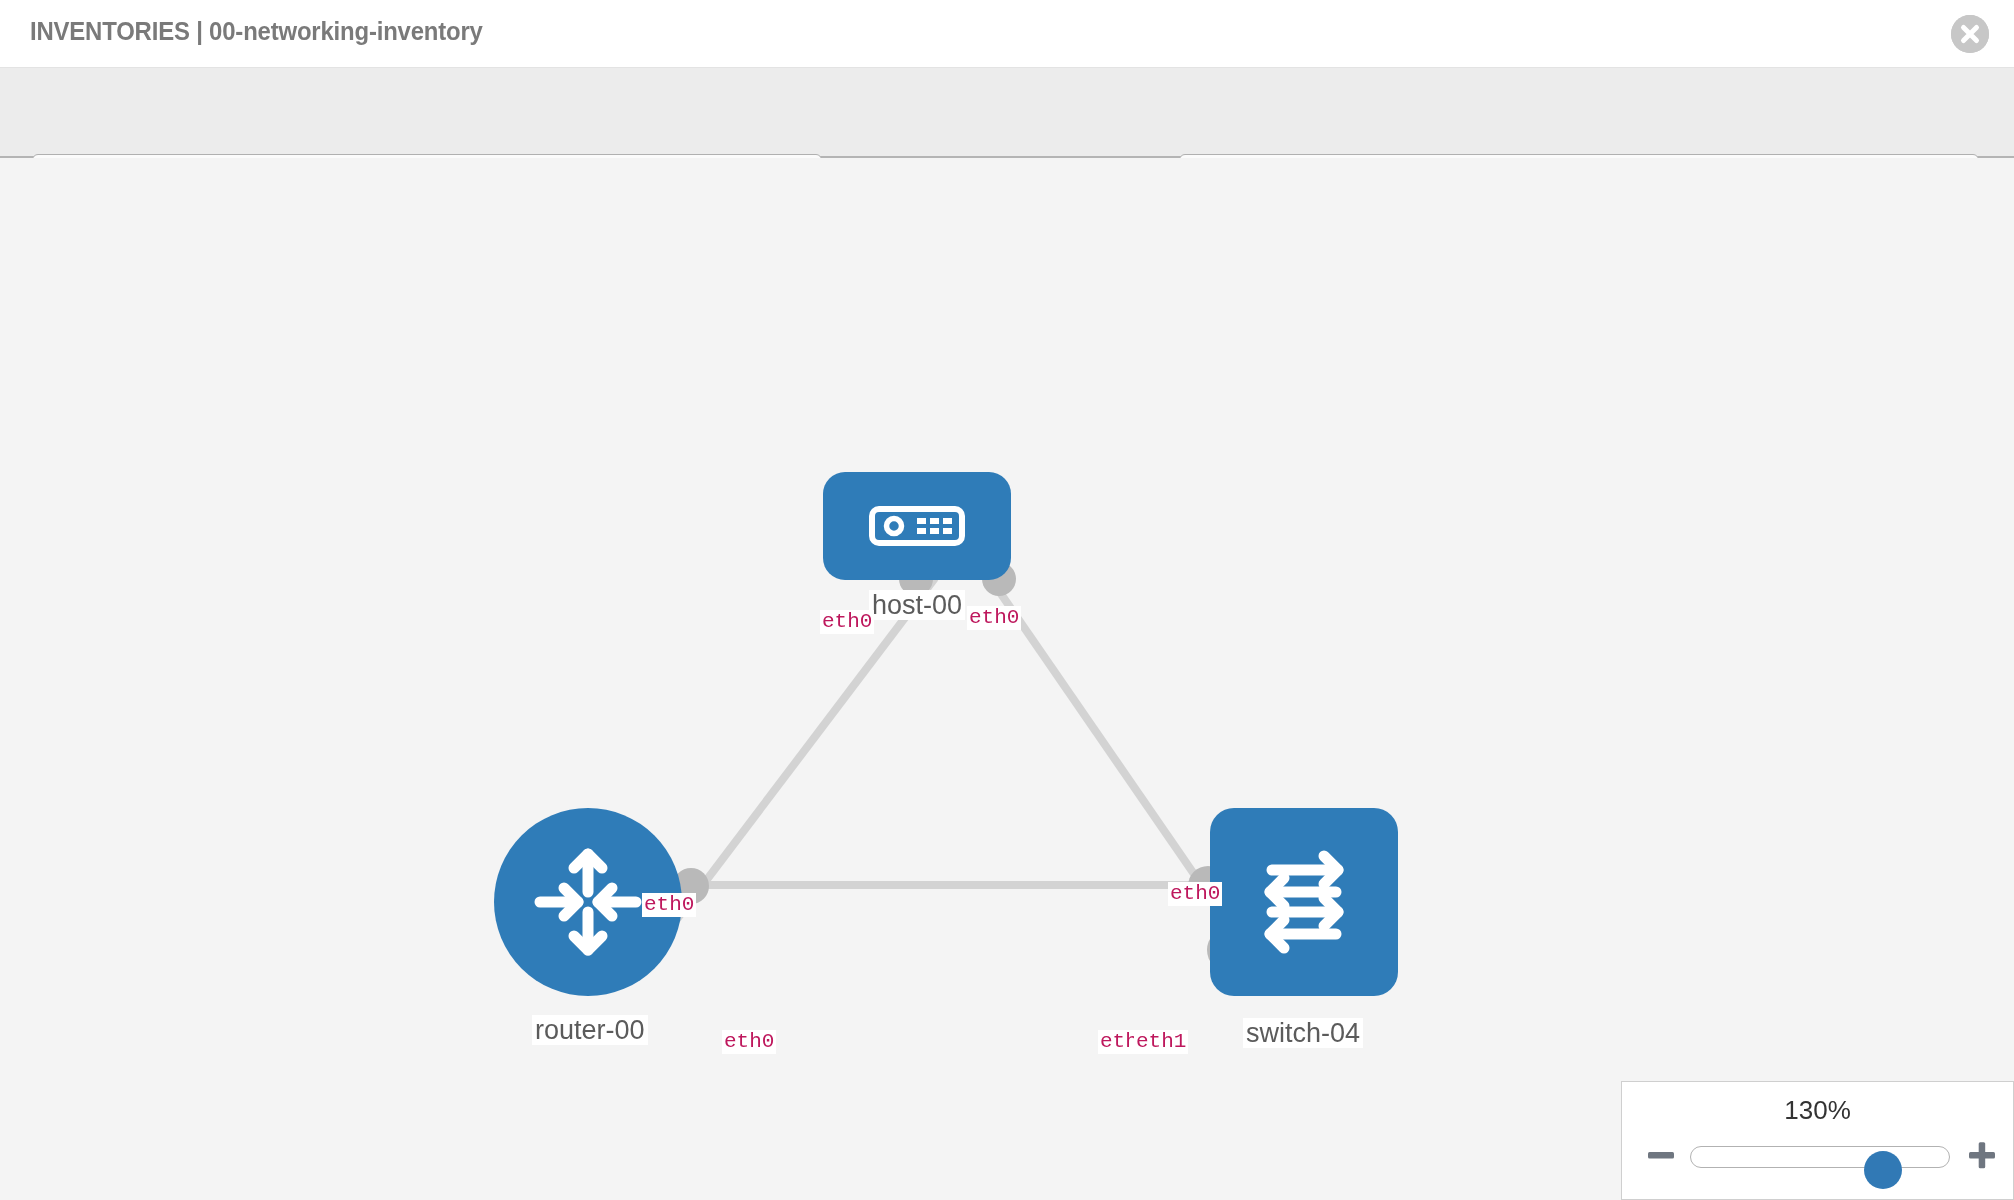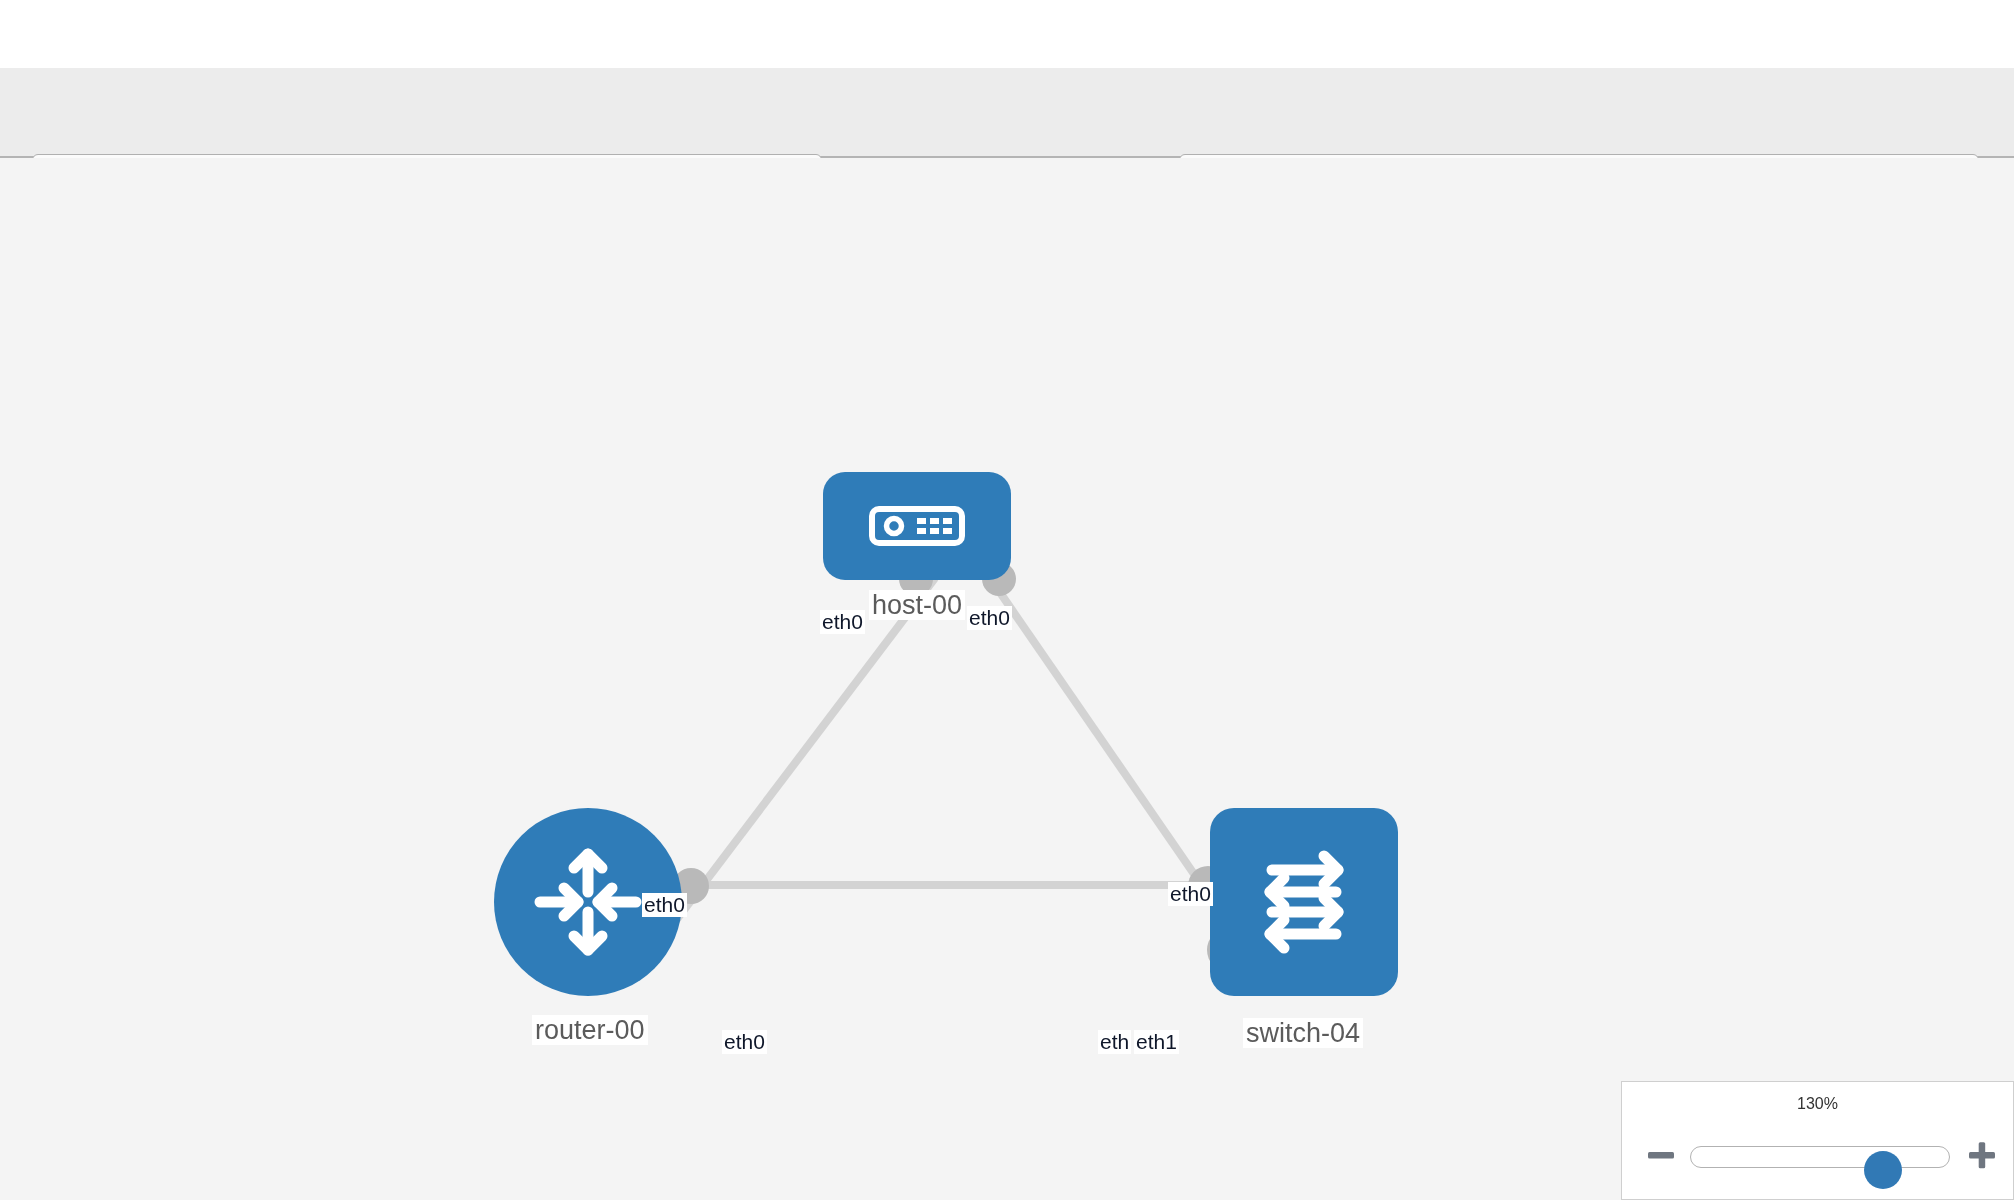--- a/index.html
+++ b/index.html
@@ -143,45 +143,45 @@
     color: #5b5b5b;
     font-size: 27px;
     line-height: 1.05;
     padding: 1px 3px;
     white-space: nowrap;
     font-family: "Liberation Sans", sans-serif;
   }
   .ilabel {
     position: absolute;
     background: #ffffff;
-    color: #0f172a;
+    color: #be185d;
     font-size: 21px;
     line-height: 1.05;
     padding: 1px 2px;
     white-space: nowrap;
-    font-family: Liberation Sans, sans-serif;
+    font-family: Liberation Mono, monospace;
   }
 
   
   .zoom-widget {
     position: absolute;
     left: 1621px;
     top: 1081px;
     width: 393px;
     height: 119px;
     background: #ffffff;
     border: 1px solid #cfcfcf;
     box-sizing: border-box;
   }
   .zoom-pct {
     position: absolute;
     left: 0; right: 0;
     top: 13px;
     text-align: center;
-    font-size: 16px;
+    font-size: 26px;
     color: #333;
     font-family: "Liberation Sans", sans-serif;
   }
   .zoom-row {
     position: absolute;
     left: 0; right: 0;
     top: 52px;
     height: 40px;
   }
   .zbtn {
@@ -214,20 +214,29 @@
     border-radius: 50%;
     background: #3179b5;
     cursor: pointer;
   }
 </style>
 </head>
 <body>
 
 <div id="app">
 
+  <div class="header">
+    <div class="page-title">INVENTORIES | 00-networking-inventory</div>
+    <div class="close-btn">
+      <svg width="38" height="38" viewBox="0 0 38 38" aria-hidden="true">
+        <circle cx="19" cy="19" r="19" fill="#c7c7c7"></circle>
+        <path d="M12.5 12.5 L25.5 25.5 M25.5 12.5 L12.5 25.5" stroke="#ffffff" stroke-width="5" stroke-linecap="round"></path>
+      </svg>
+    </div>
+  </div>
 
   <div class="toolbar">
 
     <div class="select-box" id="actions-select">
       <span class="sel-label">ACTIONS</span>
       <span class="caret"></span>
     </div>
 
     <div class="tool-icon" id="wrench-icon">
       <svg width="44" height="44" viewBox="0 0 44 44" aria-hidden="true">

